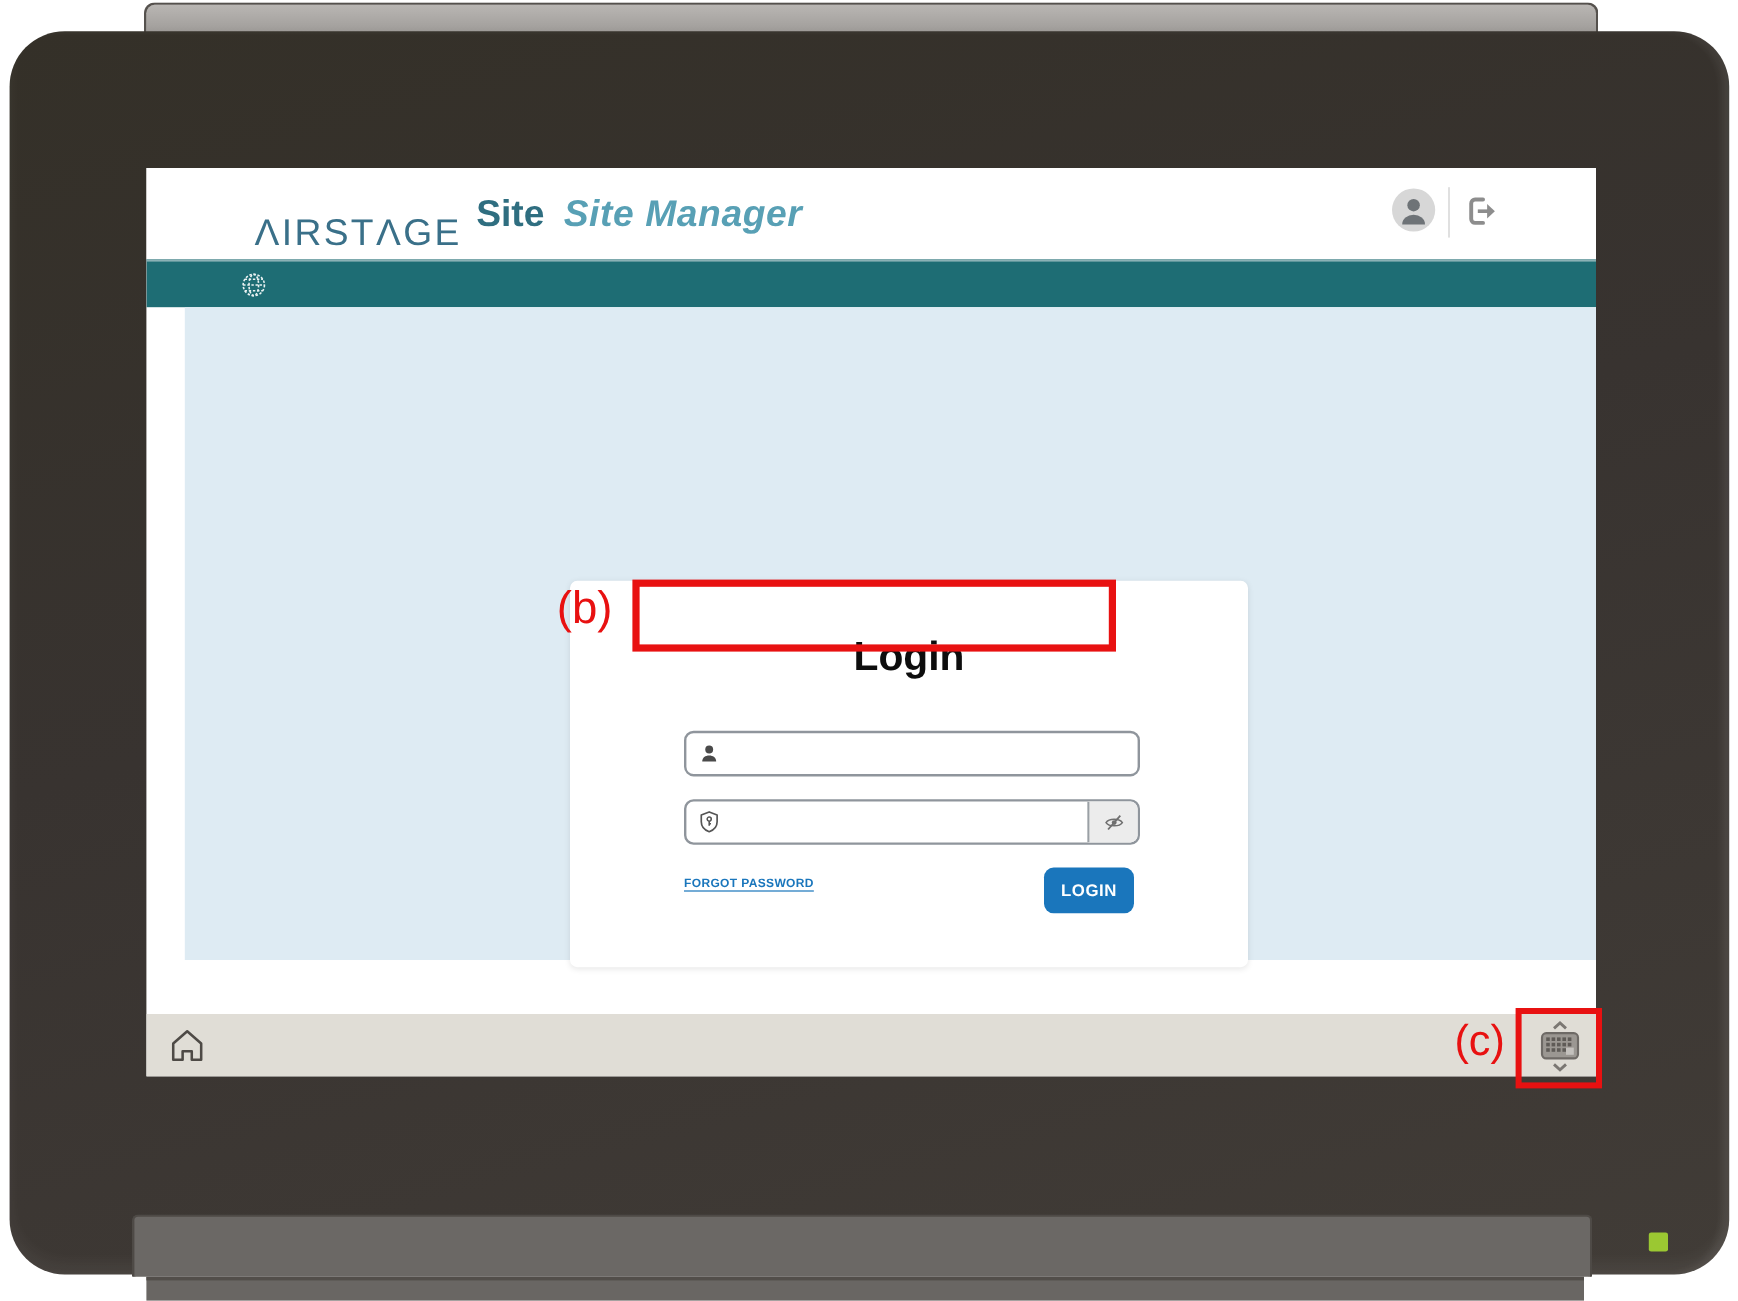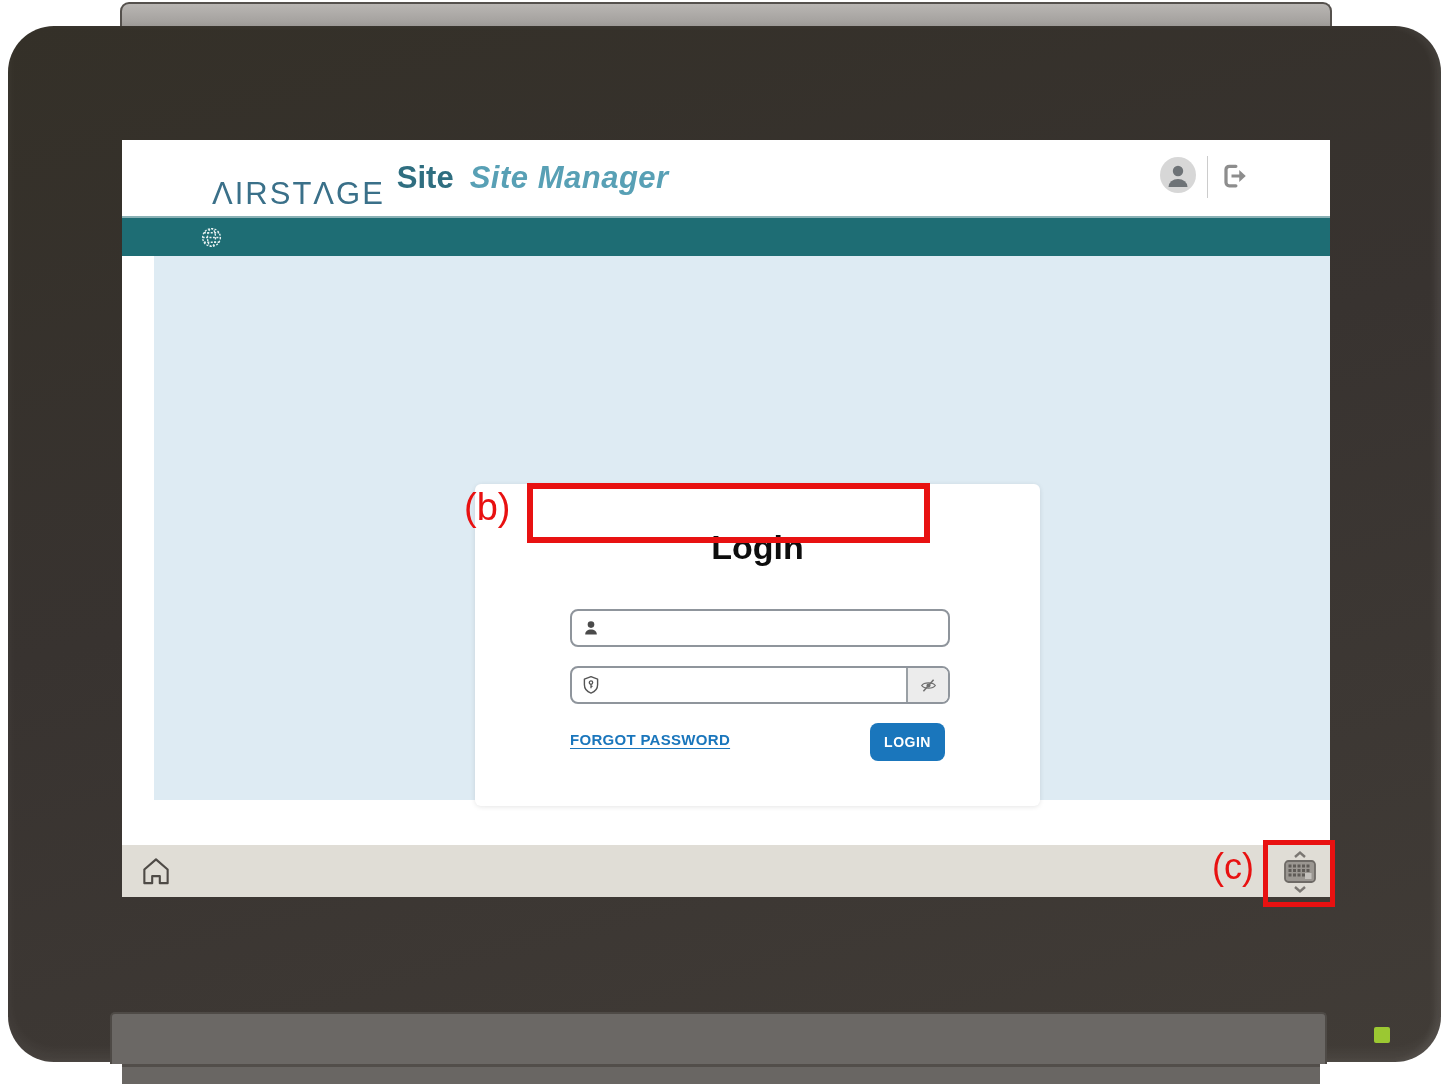--- a/index.html
+++ b/index.html
@@ -51,21 +51,21 @@
   .field { position:absolute; left:95px; width:380px; height:38px; background:#ffffff;
     border:2px solid #8f959c; border-radius:8px; display:flex; align-items:center; }
   .field-user { top:125px; }
   .field-pass { top:182px; }
   .field .f-icon { width:38px; height:100%; display:flex; align-items:center; justify-content:center; flex:0 0 38px; }
   .field input { border:none; outline:none; background:transparent; flex:1; height:100%;
     font-size:16px; color:#222; min-width:0; }
   .eye-btn { width:42px; height:100%; flex:0 0 42px; background:#ececec;
     border-left:2px solid #9aa0a5; border-radius:0 6px 6px 0;
     display:flex; align-items:center; justify-content:center; cursor:pointer; }
-  .forgot-link { position:absolute; left:95px; top:247px; font-size:15px; font-weight:700;
+  .forgot-link { position:absolute; left:95px; top:247px; font-size:10px; font-weight:700;
     color:#1a76bc; text-decoration:underline; text-underline-offset:3px; letter-spacing:0.3px; cursor:pointer; }
   .login-btn { position:absolute; left:395px; top:239px; width:75px; height:38px;
     background:#1a76bc; border:none; border-radius:8px; color:#ffffff;
     font-family:"Liberation Sans", sans-serif; font-size:14px; font-weight:700;
     letter-spacing:0.5px; cursor:pointer; }
 
   
   .footer-bar { position:absolute; left:0; top:660px; width:1208px; height:45px; background:#1e6d74; }
   .footer-text { position:absolute; left:91px; top:0; line-height:45px; color:#eef6f6;
     font-size:21px; font-weight:700; letter-spacing:0.2px; transform:scaleX(0.96); transform-origin:left center; }

